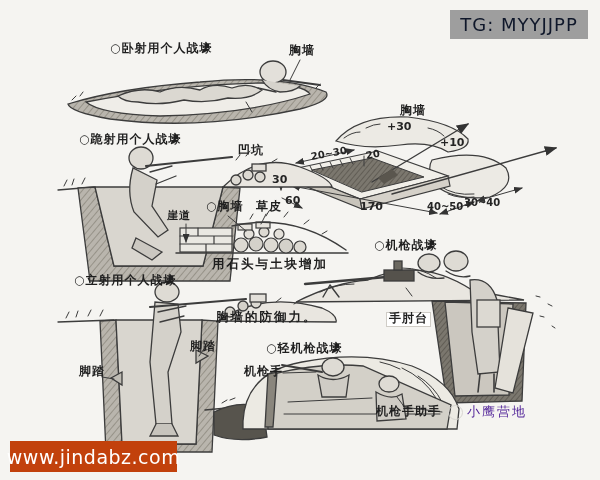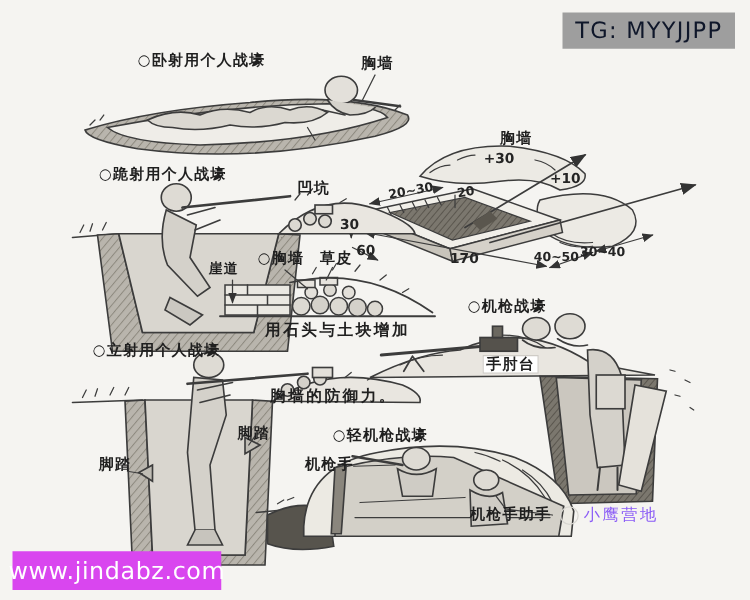--- a/index.html
+++ b/index.html
@@ -18,26 +18,26 @@
   .rot{transform:rotate(-10deg);transform-origin:left center;}
   .cap{font-size:12.5px;letter-spacing:2px;}
   .boxlbl{background:#ffffff;padding:0 2px;border:1px solid #cfccc6;}
   .badge{
     position:absolute;left:450px;top:10px;width:138px;height:29px;
     background:#9e9e9e;color:#0f172a;font-size:18px;font-weight:normal;
     display:flex;align-items:center;justify-content:center;letter-spacing:1px;
   }
   .footerbar{
     position:absolute;left:10px;top:441px;width:167px;height:31px;
-    background:#d946ef;color:#ffffff;font-size:19px;
+    background:#c2410c;color:#ffffff;font-size:19px;
     display:flex;align-items:center;justify-content:center;letter-spacing:0.5px;
   }
   .brand{
     position:absolute;left:448px;top:403px;display:flex;align-items:center;gap:4px;
-    color:#8b5cf6;font-size:13px;letter-spacing:2px;font-family:Liberation Serif, serif;
+    color:#4c1d95;font-size:13px;letter-spacing:2px;font-family:Liberation Serif, serif;
   }
   .brand .logo{
     width:15px;height:15px;border:1.5px solid #d8d6d1;border-radius:50%;
     display:inline-block;box-sizing:border-box;
   }
 </style>
 </head>
 <body>
 
 <div id="stage">
@@ -213,21 +213,21 @@
   <span class="lbl" style="left:206px;top:200px;">○胸墙</span>
   <span class="lbl" style="left:256px;top:200px;">草皮</span>
   <span class="lbl cap" style="left:212px;top:257px;">用石头与土块增加</span>
   <span class="lbl cap" style="left:216px;top:272px;margin-top:38px;">胸墙的防御力。</span>
 
   <span class="lbl" style="left:74px;top:274px;">○立射用个人战壕</span>
   <span class="lbl" style="left:190px;top:340px;">脚踏</span>
   <span class="lbl" style="left:79px;top:365px;">脚踏</span>
 
   <span class="lbl" style="left:374px;top:239px;">○机枪战壕</span>
-  <span class="lbl boxlbl" style="left:386px;top:284px;">手肘台</span>
+  <span class="lbl boxlbl" style="left:386px;top:312px;font-family:Liberation Mono, monospace;">手肘台</span>
 
   <span class="lbl" style="left:266px;top:342px;">○轻机枪战壕</span>
   <span class="lbl" style="left:244px;top:365px;">机枪手</span>
   <span class="lbl" style="left:376px;top:405px;">机枪手助手</span>
 
   <div class="badge">TG: MYYJJPP</div>
 
   <div class="brand">
     <span class="logo"></span>
     <span>小鹰营地</span>

